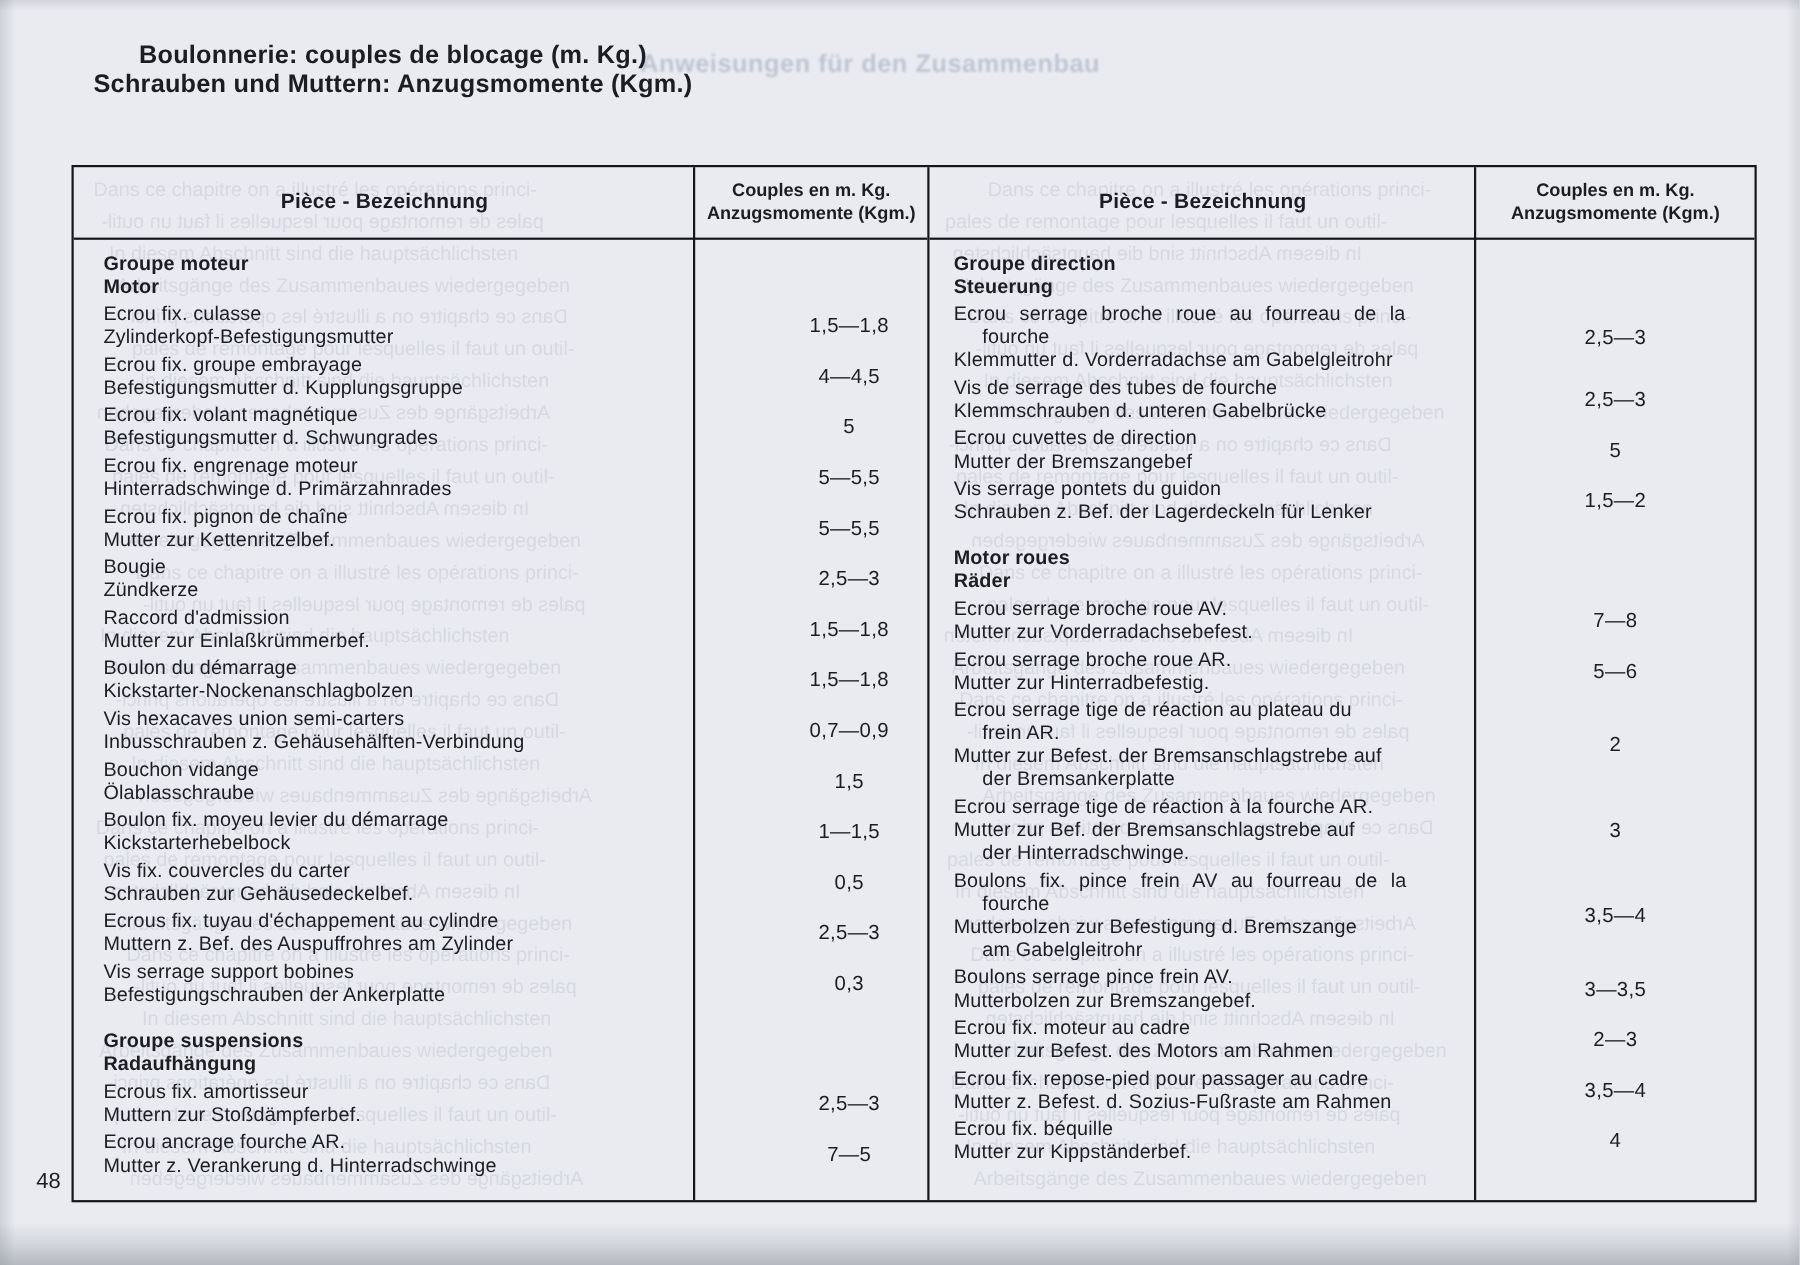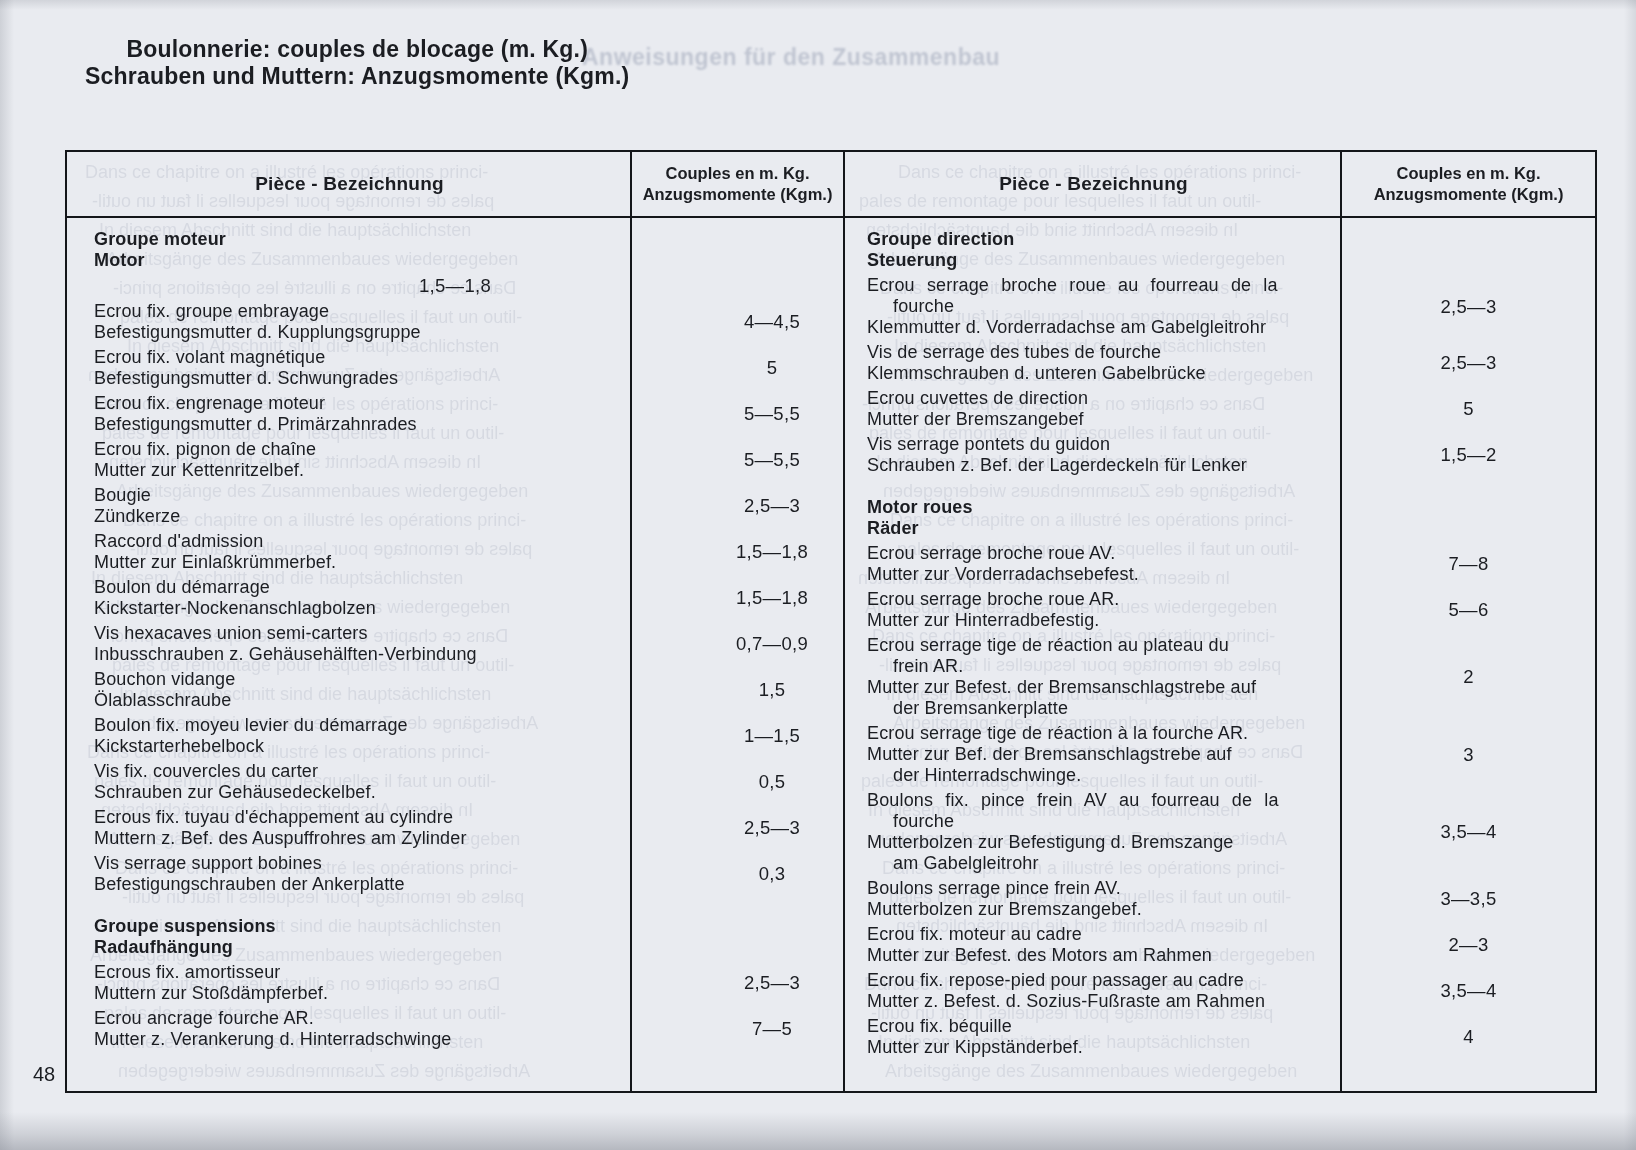--- a/index.html
+++ b/index.html
@@ -143,40 +143,44 @@
       </div>
       <div class="tbody" id="tbody-left">
           <div class="row section">
             <div class="desc">
               <div class="line fr">Groupe moteur</div>
               <div class="line de">Motor</div>
             </div>
             <div class="val"></div>
           </div>
           <div class="row item">
+            <div class="desc">
+              <div class="line fr">Ecrou fix. culasse</div>
+              <div class="line de">Zylinderkopf-Befestigungsmutter</div>
+            </div>
             <div class="val">1,5—1,8</div>
           </div>
           <div class="row item">
             <div class="desc">
               <div class="line fr">Ecrou fix. groupe embrayage</div>
               <div class="line de">Befestigungsmutter d. Kupplungsgruppe</div>
             </div>
             <div class="val">4—4,5</div>
           </div>
           <div class="row item">
             <div class="desc">
               <div class="line fr">Ecrou fix. volant magnétique</div>
               <div class="line de">Befestigungsmutter d. Schwungrades</div>
             </div>
             <div class="val">5</div>
           </div>
           <div class="row item">
             <div class="desc">
               <div class="line fr">Ecrou fix. engrenage moteur</div>
-              <div class="line de">Befestigungsmutter d. Primärzahnrades</div>
+              <div class="line de">Hinterradschwinge d. Primärzahnrades</div>
             </div>
             <div class="val">5—5,5</div>
           </div>
           <div class="row item">
             <div class="desc">
               <div class="line fr">Ecrou fix. pignon de chaîne</div>
               <div class="line de">Mutter zur Kettenritzelbef.</div>
             </div>
             <div class="val">5—5,5</div>
           </div>

